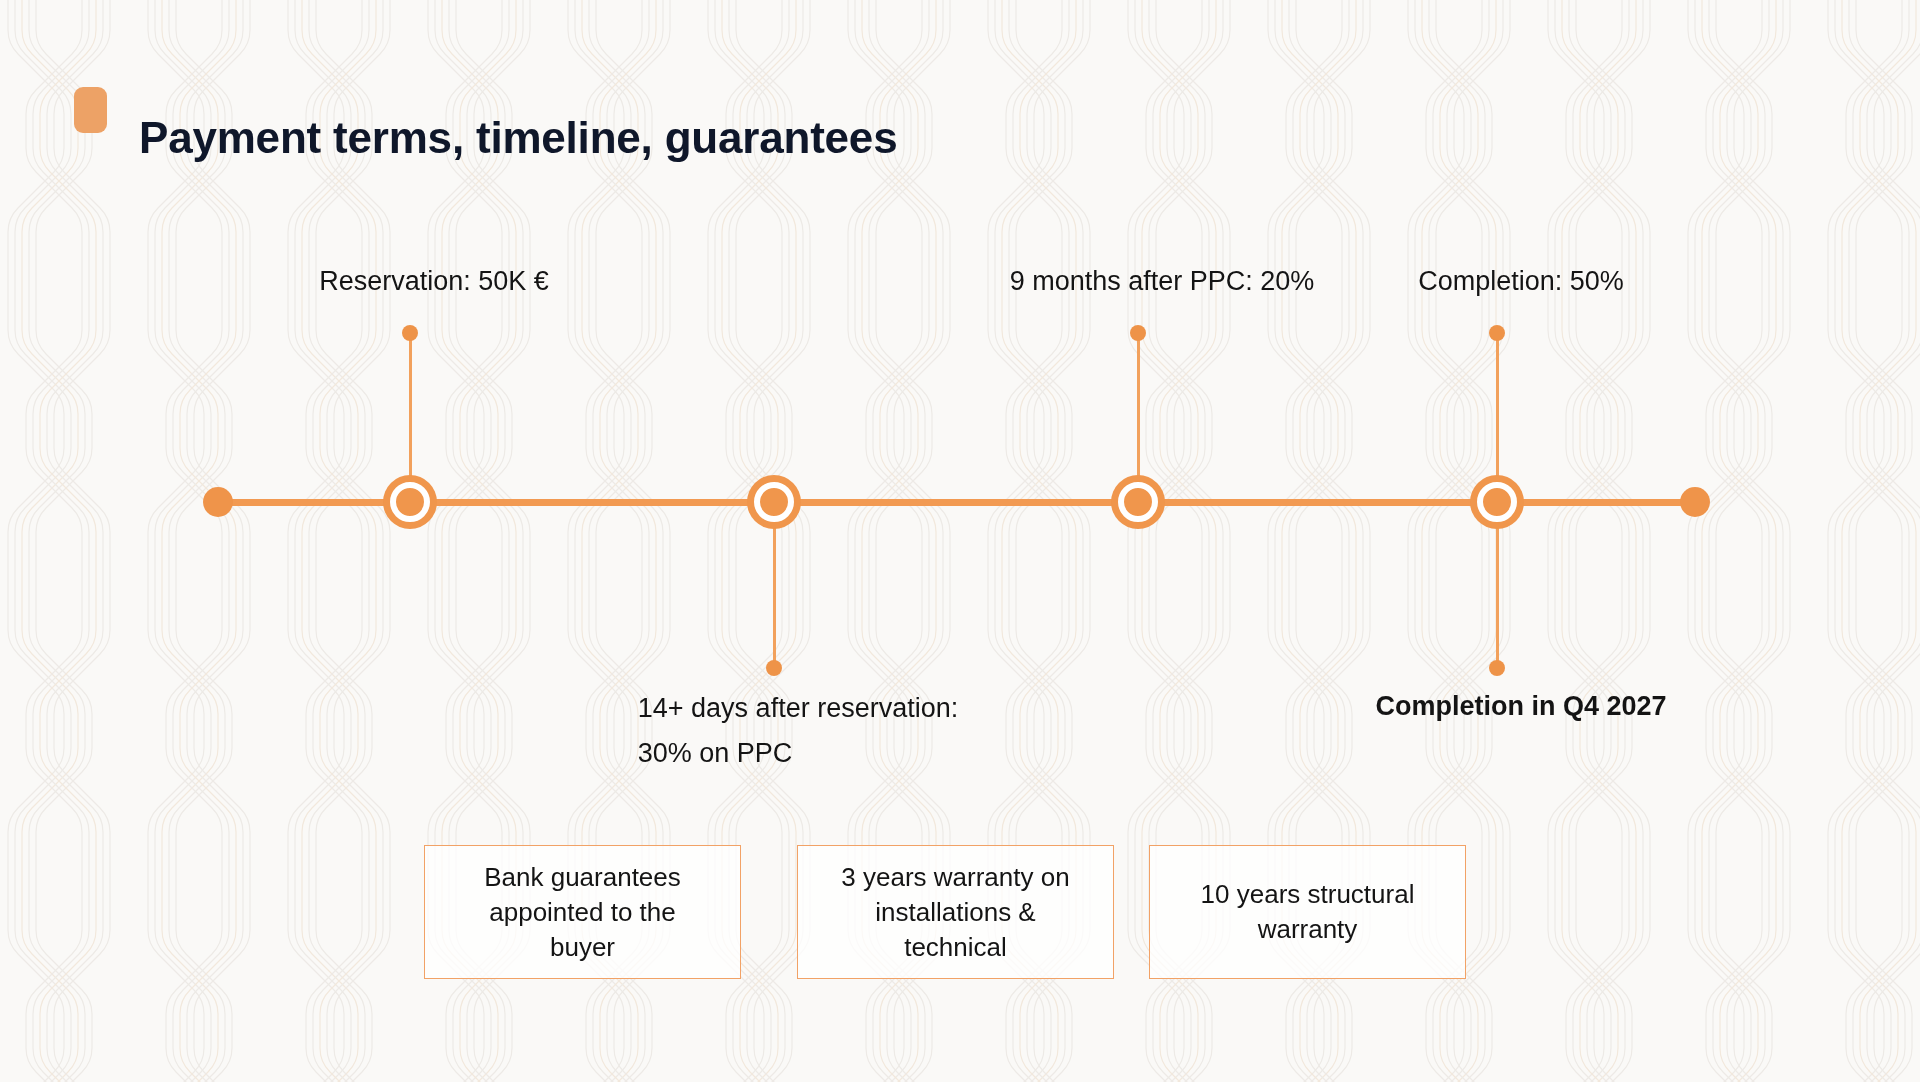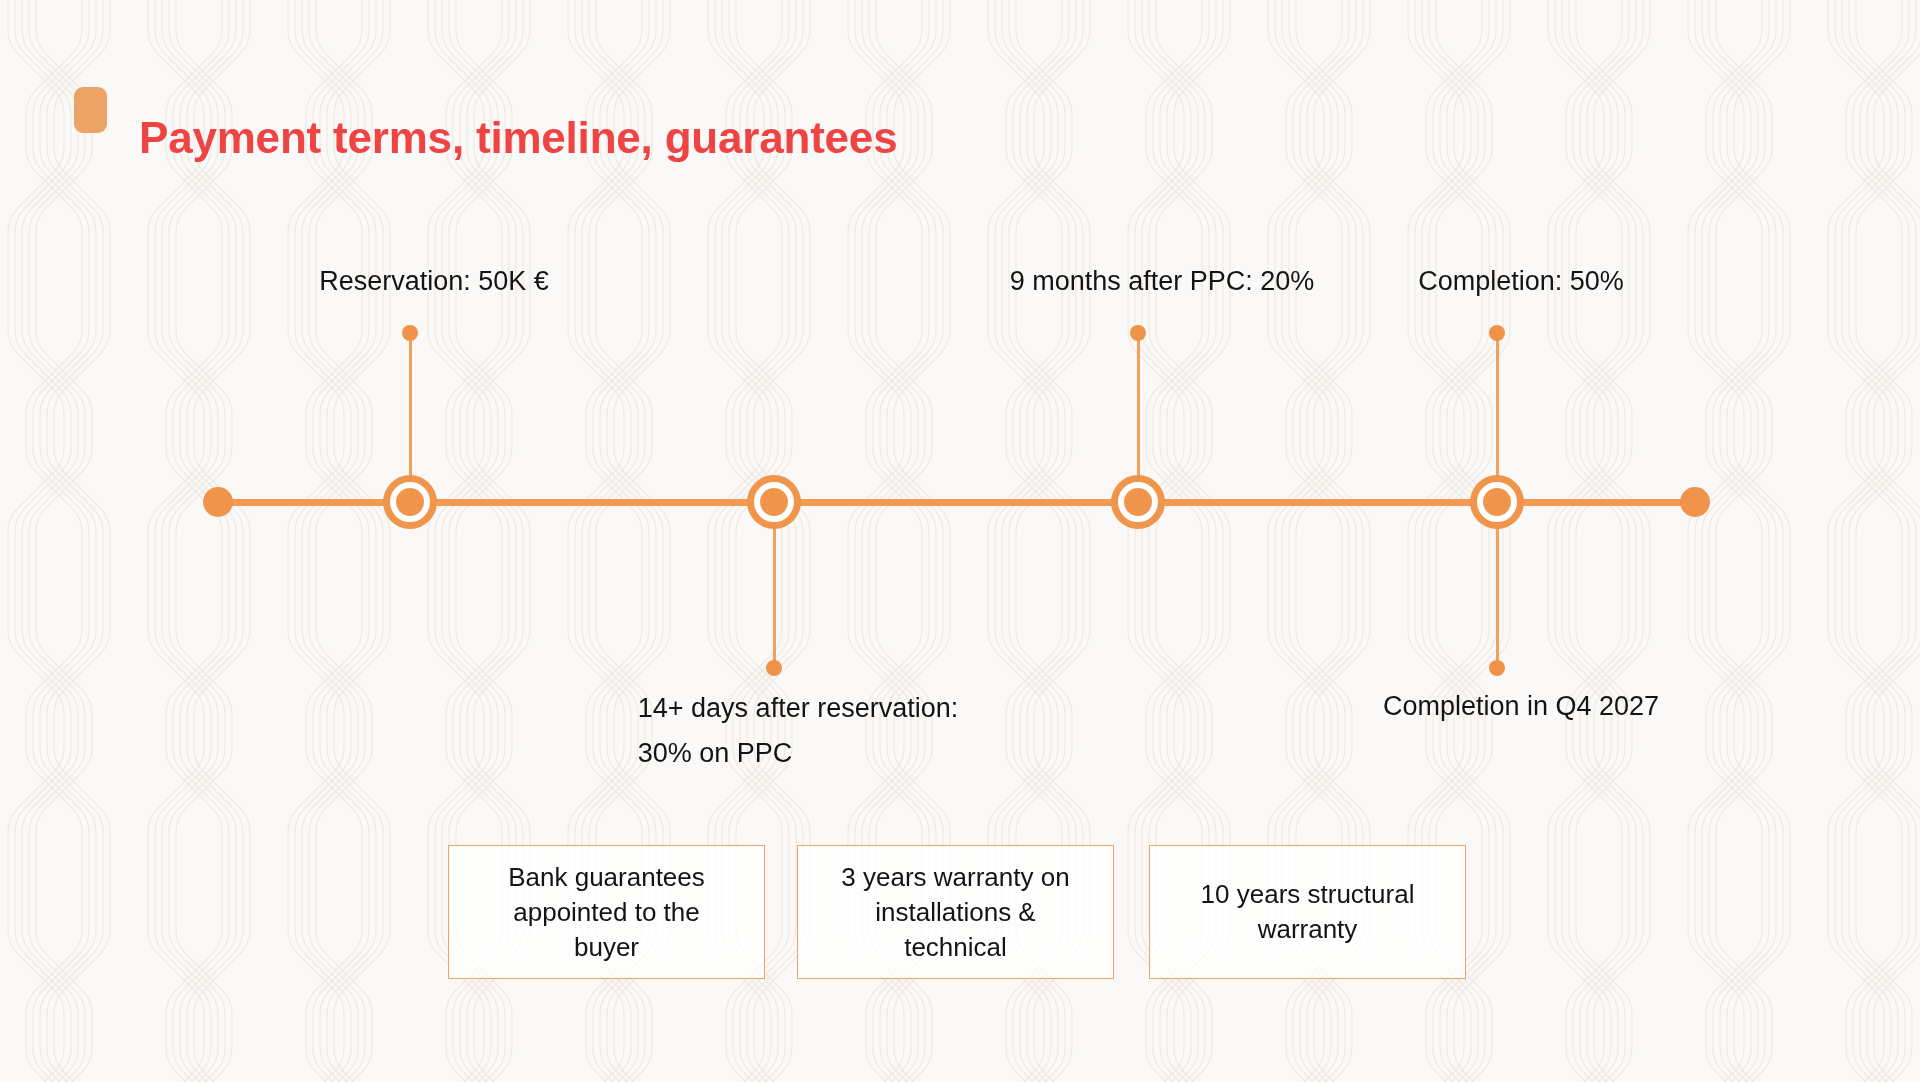--- a/index.html
+++ b/index.html
@@ -19,21 +19,21 @@
 
   
   .title-marker {
     position: absolute; left: 74px; top: 87px;
     width: 33px; height: 46px; border-radius: 9px;
     background: #EDA266;
   }
   .slide-title {
     position: absolute; left: 139px; top: 83px;
     font-size: 44px; line-height: 52px; font-weight: 700;
-    letter-spacing: -0.2px; color: #ef4444; white-space: nowrap;
+    letter-spacing: -0.2px; color: #0f172a; white-space: nowrap;
   }
 
   
   .tl-line {
     position: absolute; left: 218px; top: 499px;
     width: 1477px; height: 7px; border-radius: 4px;
     background: #F29A52;
   }
   .tl-cap {
     position: absolute; top: 487px; width: 30px; height: 30px;
@@ -64,33 +64,33 @@
   .ms-label {
     position: absolute; left: var(--x); top: 281px;
     transform: translate(-50%, -50%);
     font-size: 27px; font-weight: 500; white-space: nowrap; color: #141414; margin-left: 24px;
   }
   .ms-label.below-block {
     top: 686px; transform: translateX(-50%);
     line-height: 45px;
   }
   .ms-label.below-single {
-    top: 706px; transform: translate(-50%, -50%);
+    top: 706px; transform: translate(-50%, -50%); font-weight: bold;
   }
 
   
   .gbox {
     position: absolute; top: 845px; height: 134px; width: 317px;
     box-sizing: border-box; border: 1.5px solid #F2A266;
     background: rgba(255,255,255,0.75);
     display: flex; align-items: center; justify-content: center;
     text-align: center; padding: 0 30px;
     font-size: 26px; line-height: 35px; font-weight: 500; color: #141414;
   }
-  .gbox.b1 { left: 448px; }
+  .gbox.b1 { left: 424px; }
   .gbox.b2 { left: 797px; align-items: center; }
   .gbox.b3 { left: 1149px; }
 </style>
 </head>
 <body>
 
 <div class="slide">
 
   <svg class="bg-pattern" width="1920" height="1082" viewBox="0 0 1920 1082" aria-hidden="true">
     <defs>

